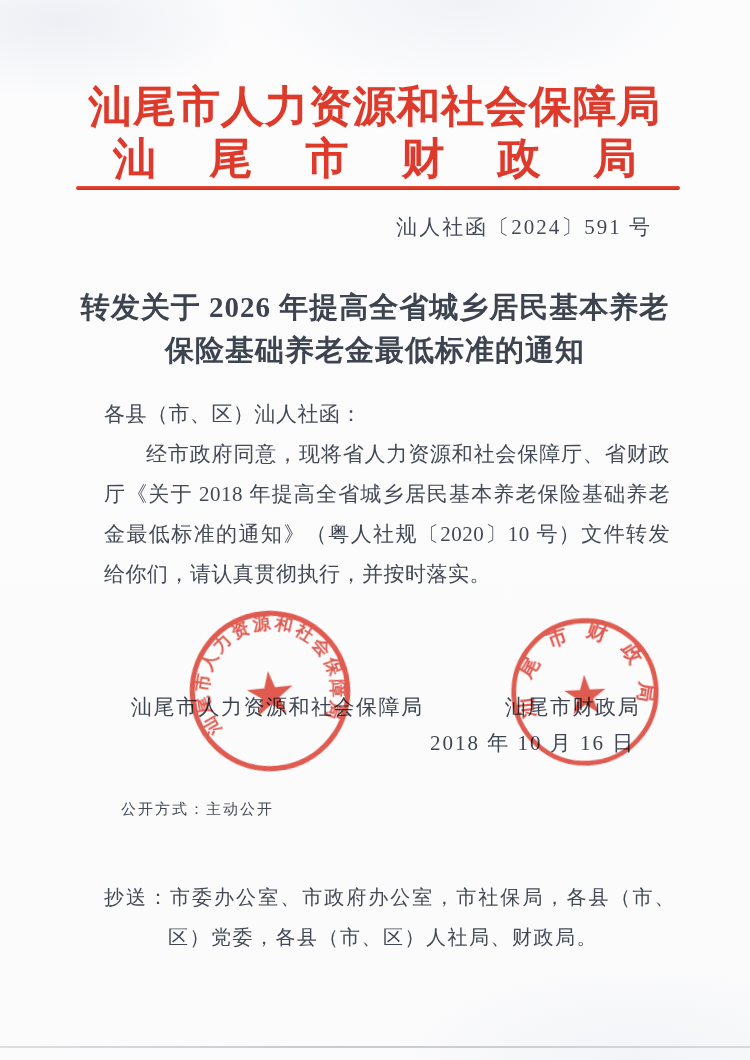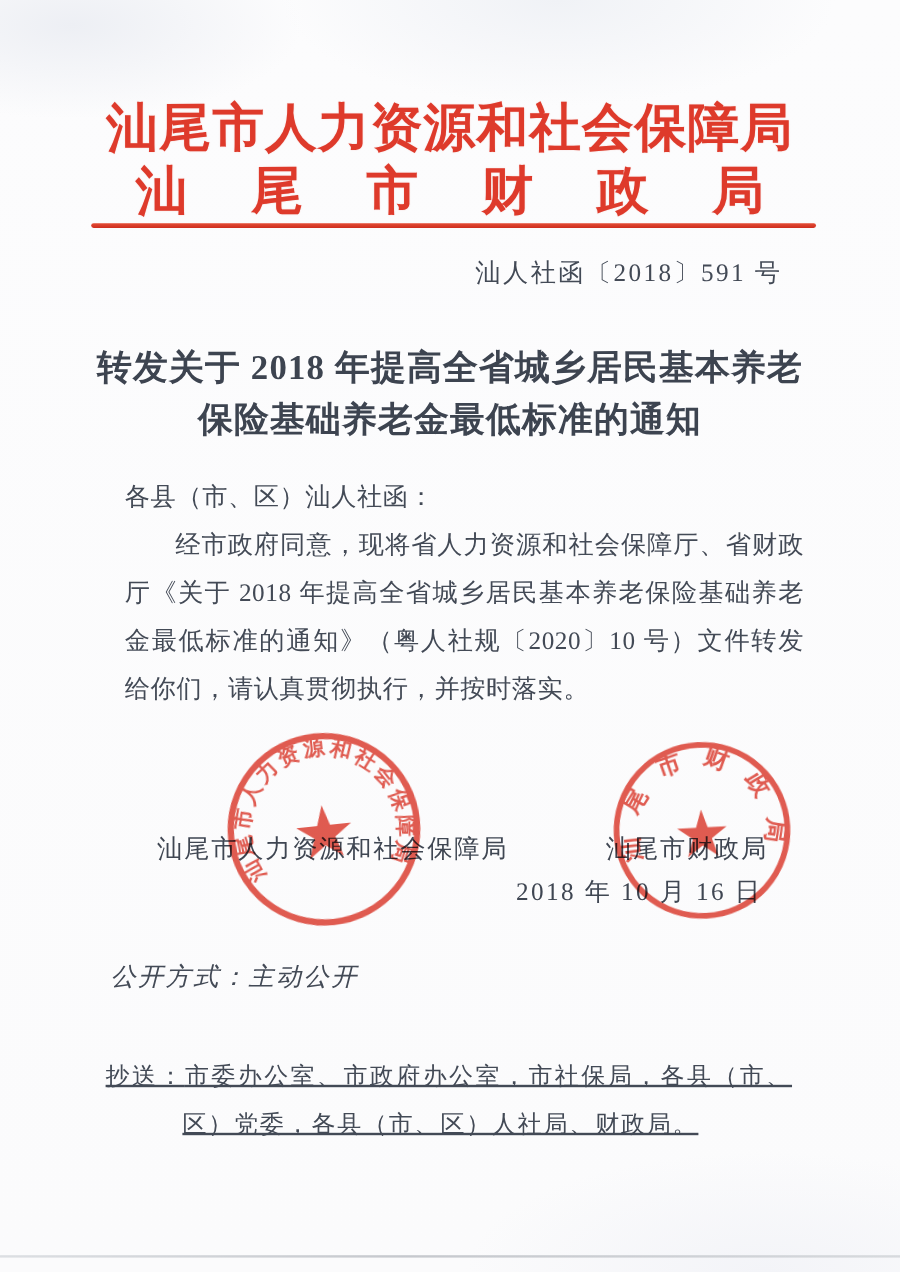--- a/index.html
+++ b/index.html
@@ -98,48 +98,46 @@
   .seal-star { fill: var(--seal); }
   .seal-arc-text {
     fill: var(--seal);
     font-weight: bold;
     font-family: "Liberation Serif", "DejaVu Serif", serif;
   }
   .seal-left  .seal-arc-text { font-size: 17px; letter-spacing: 2.5px; }
   .seal-right .seal-arc-text { font-size: 21px; letter-spacing: 17px; }
   
   .publicity {
-    position: absolute; top: 800px; left: 92px;
-    font-size: 21px; color: var(--ink);
+    position: absolute; top: 800px; left: 121px;
+    font-size: 15px; color: var(--ink);
     letter-spacing: 2px;
-    font-style: italic;
   }
   .cc-block {
-    position: absolute; top: 877px; left: 88px; width: 572px;
+    position: absolute; top: 877px; left: 104px; width: 572px;
     font-size: 20px; color: var(--ink);
     line-height: 40px;
     letter-spacing: 1.5px;
     padding-left: 64px; text-indent: -64px;
     text-align: justify;
-    text-decoration: underline;
   }
 </style>
 </head>
 <body>
 
 <div class="scan-page">
 
   <div class="agency-line1">汕尾市人力资源和社会保障局</div>
   <div class="agency-line2">汕尾市财政局</div>
   <div class="red-rule"></div>
 
-  <div class="doc-number">汕人社函〔2018〕591 号</div>
+  <div class="doc-number">汕人社函〔2024〕591 号</div>
 
   <div class="doc-title">
-    <div>转发关于 2018 年提高全省城乡居民基本养老</div>
+    <div>转发关于 2026 年提高全省城乡居民基本养老</div>
     <div>保险基础养老金最低标准的通知</div>
   </div>
 
   <div class="doc-body">
     <div class="salutation">各县（市、区）汕人社函：</div>
     <p class="paragraph">经市政府同意，现将省人力资源和社会保障厅、省财政厅《关于 2018 年提高全省城乡居民基本养老保险基础养老金最低标准的通知》（粤人社规〔2020〕10 号）文件转发给你们，请认真贯彻执行，并按时落实。</p>
   </div>
 
   <div class="sign-area">
 

